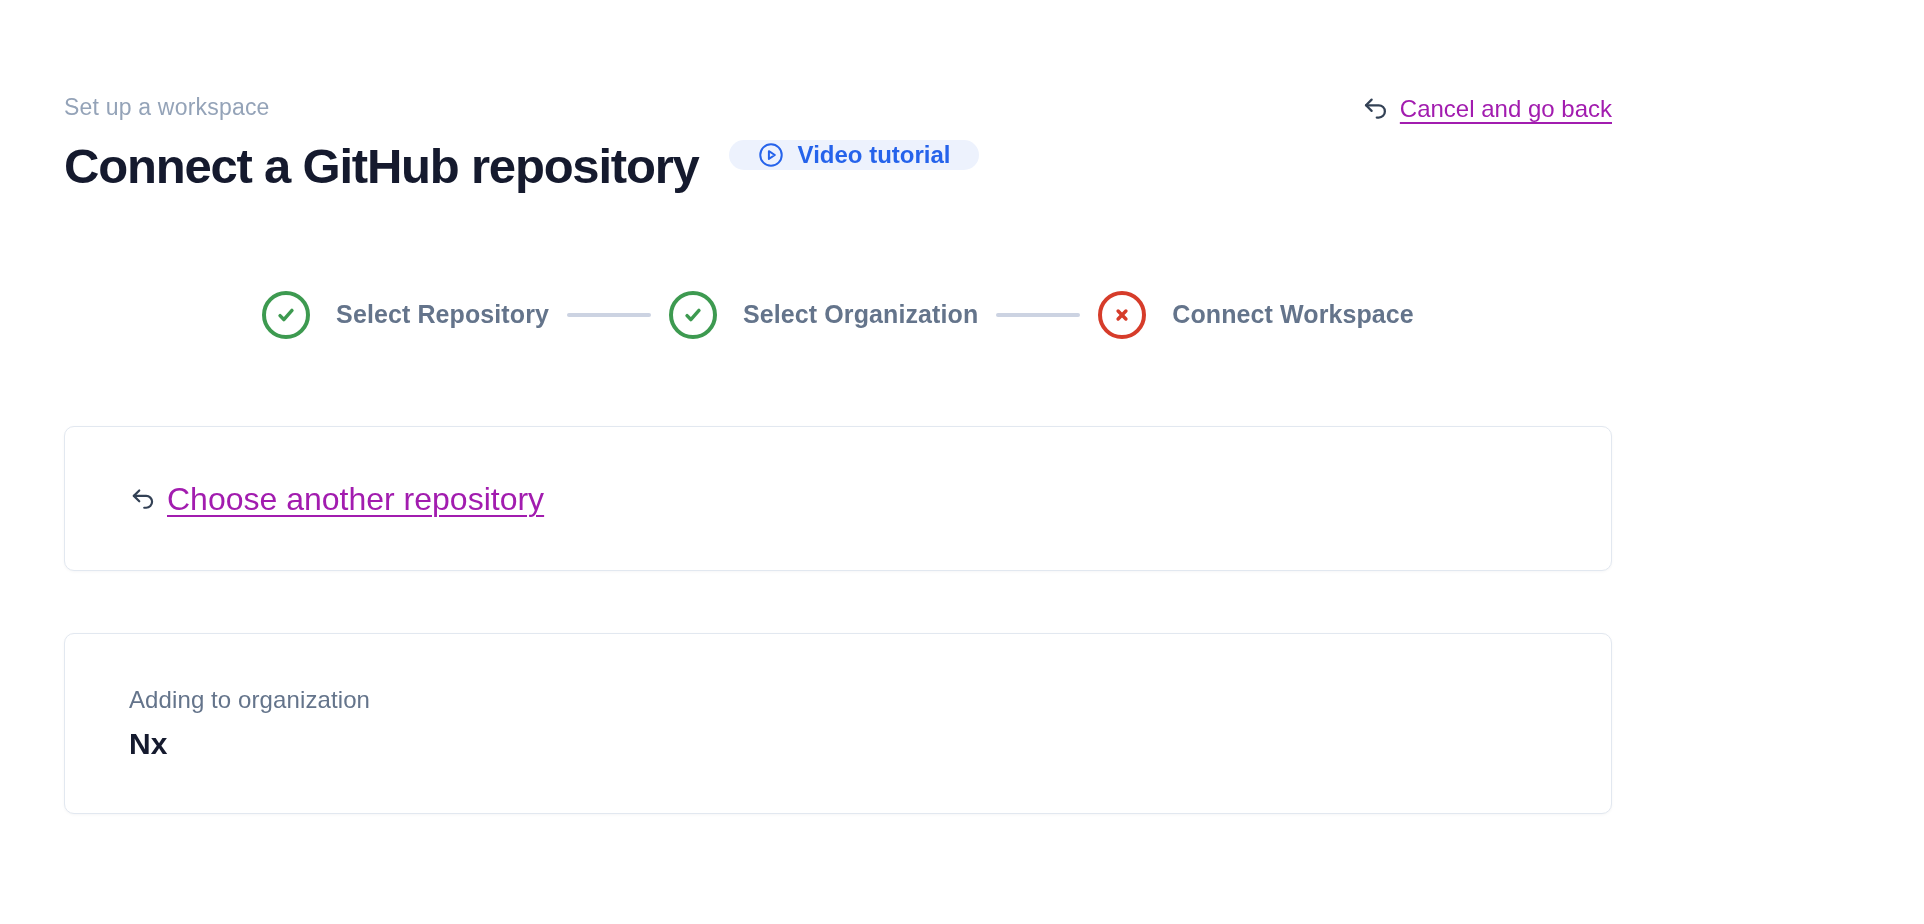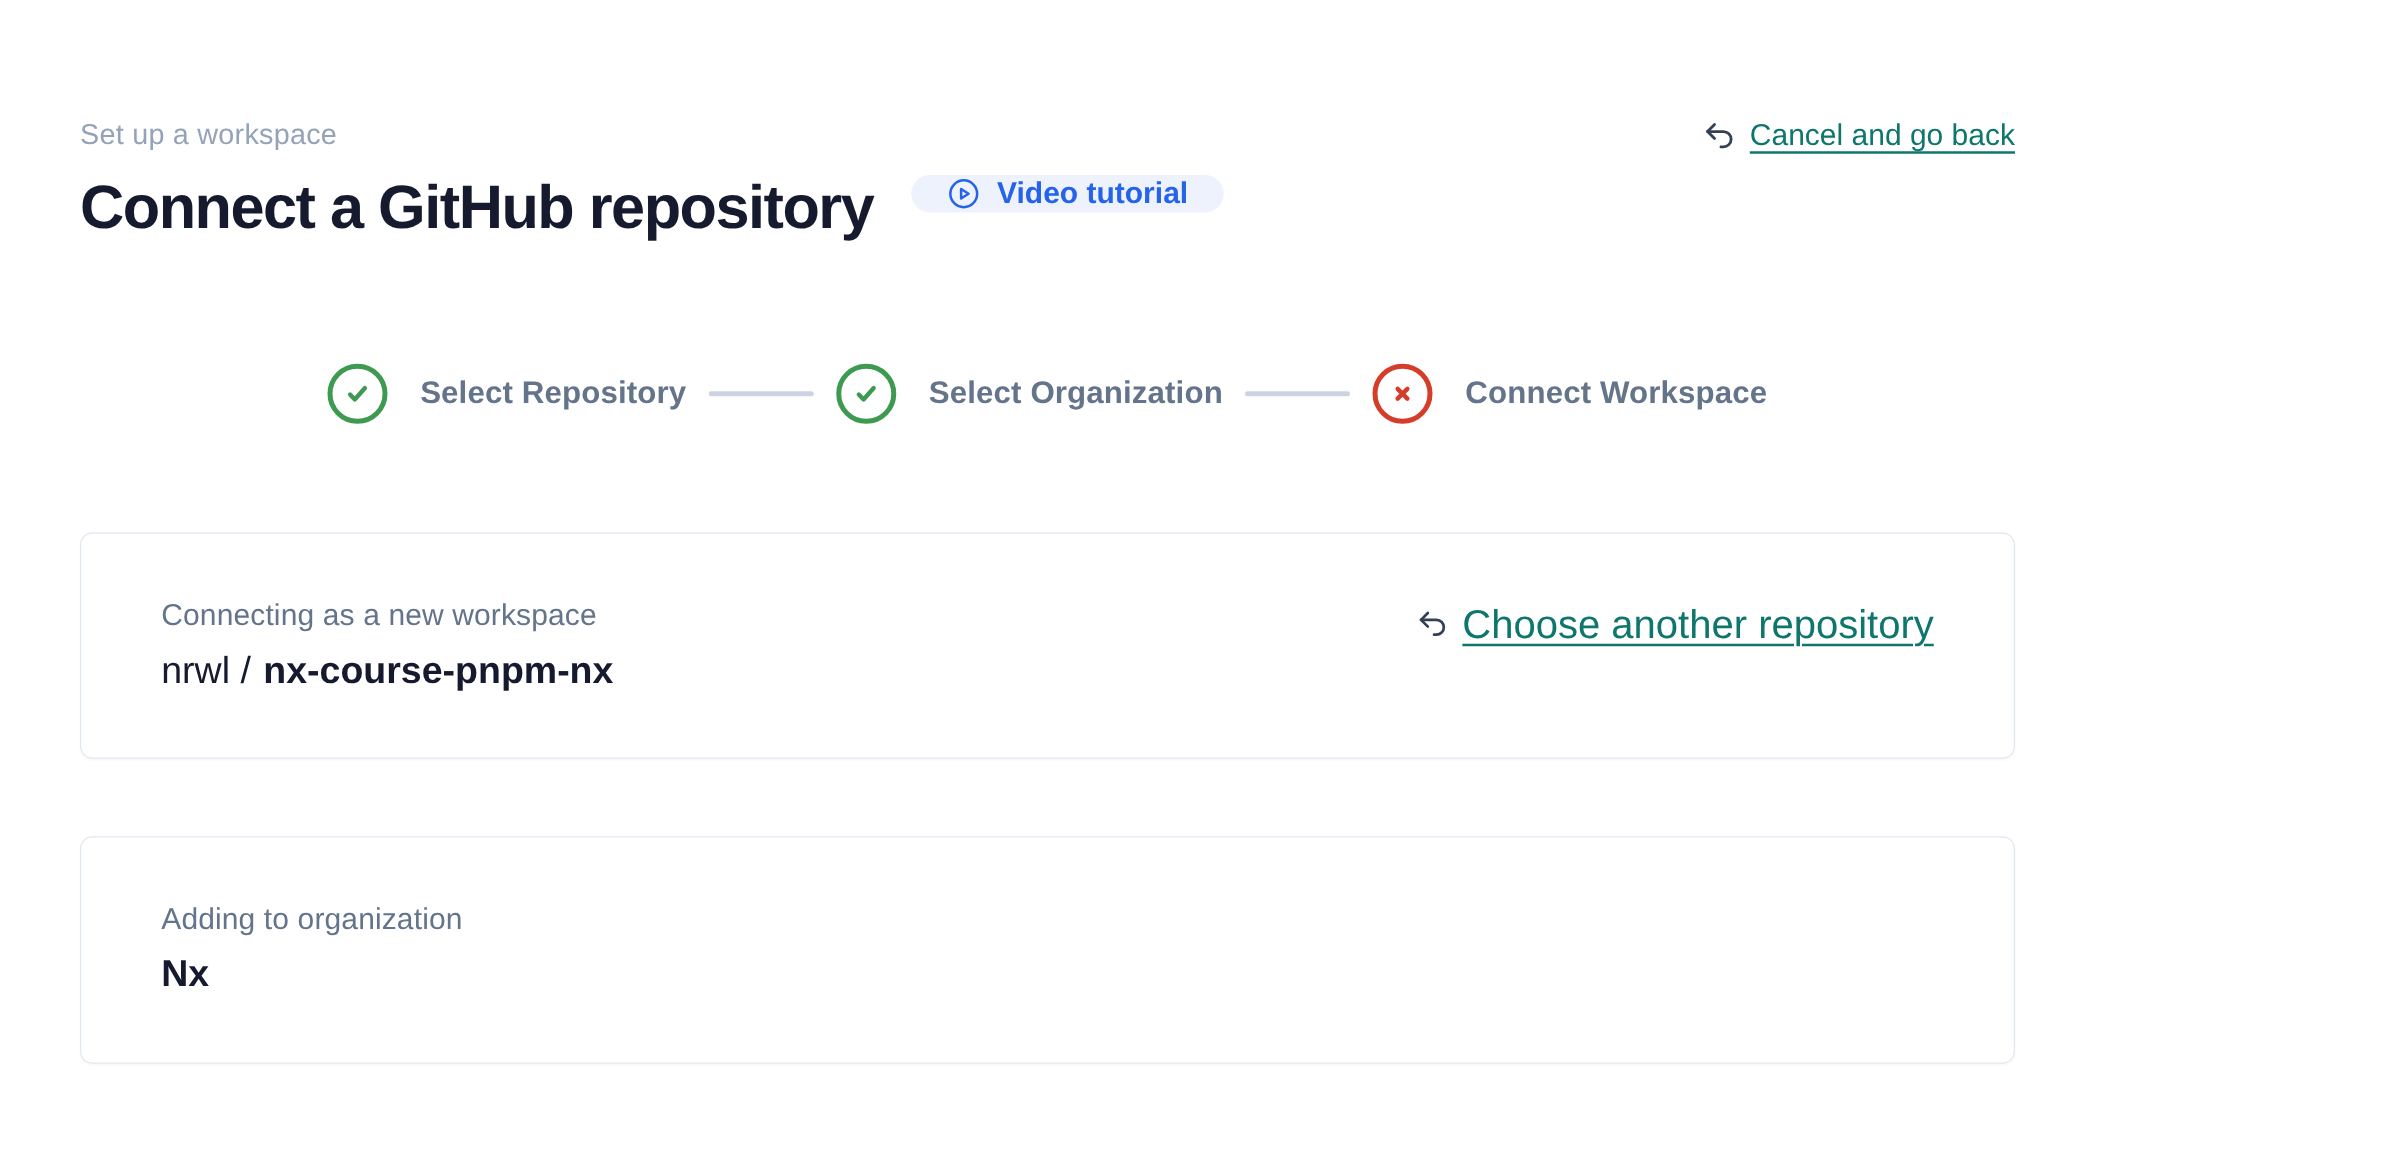--- a/index.html
+++ b/index.html
@@ -27,21 +27,21 @@
   .eyebrow {
     font-size: 23px;
     line-height: 1.2;
     color: #94a3b8;
     letter-spacing: 0.2px;
   }
   .link {
     display: inline-flex;
     align-items: center;
     gap: 9px;
-    color: #0f766e;
+    color: #a21caf;
     cursor: pointer;
   }
   .link .link-text {
     text-decoration: underline;
     text-underline-offset: 5px;
     text-decoration-thickness: 1.5px;
   }
   .cancel-link { font-size: 24px; }
   .undo-icon { width: 30px; height: 30px; flex: 0 0 auto; }
   .undo-icon svg { display: block; width: 100%; height: 100%; stroke: #334155; }
@@ -213,27 +213,20 @@
         <svg viewBox="0 0 24 24" fill="none" stroke-width="3.2" stroke-linecap="round" stroke-linejoin="round">
           <path d="M8.4 8.4 L15.6 15.6 M15.6 8.4 L8.4 15.6"></path>
         </svg>
       </span>
       <span class="step-label">Connect Workspace</span>
     </div>
 
   </div>
 
   <div class="card card-repo">
-    <div>
-      <div class="card-label">Connecting as a new workspace</div>
-      <div class="card-value">
-        <span class="repo-owner">nrwl /</span>
-        <span class="repo-name">nx-course-pnpm-nx</span>
-      </div>
-    </div>
     <a class="link card-link">
       <span class="undo-icon">
         <svg viewBox="0 0 24 24" fill="none" stroke-width="1.8" stroke-linecap="round" stroke-linejoin="round">
           <path d="M8.5 13.5 L4 9 L8.5 4.5"></path>
           <path d="M4 9 H14.2 a4.9 4.9 0 0 1 0 9.8 H12.6"></path>
         </svg>
       </span>
       <span class="link-text">Choose another repository</span>
     </a>
   </div>

